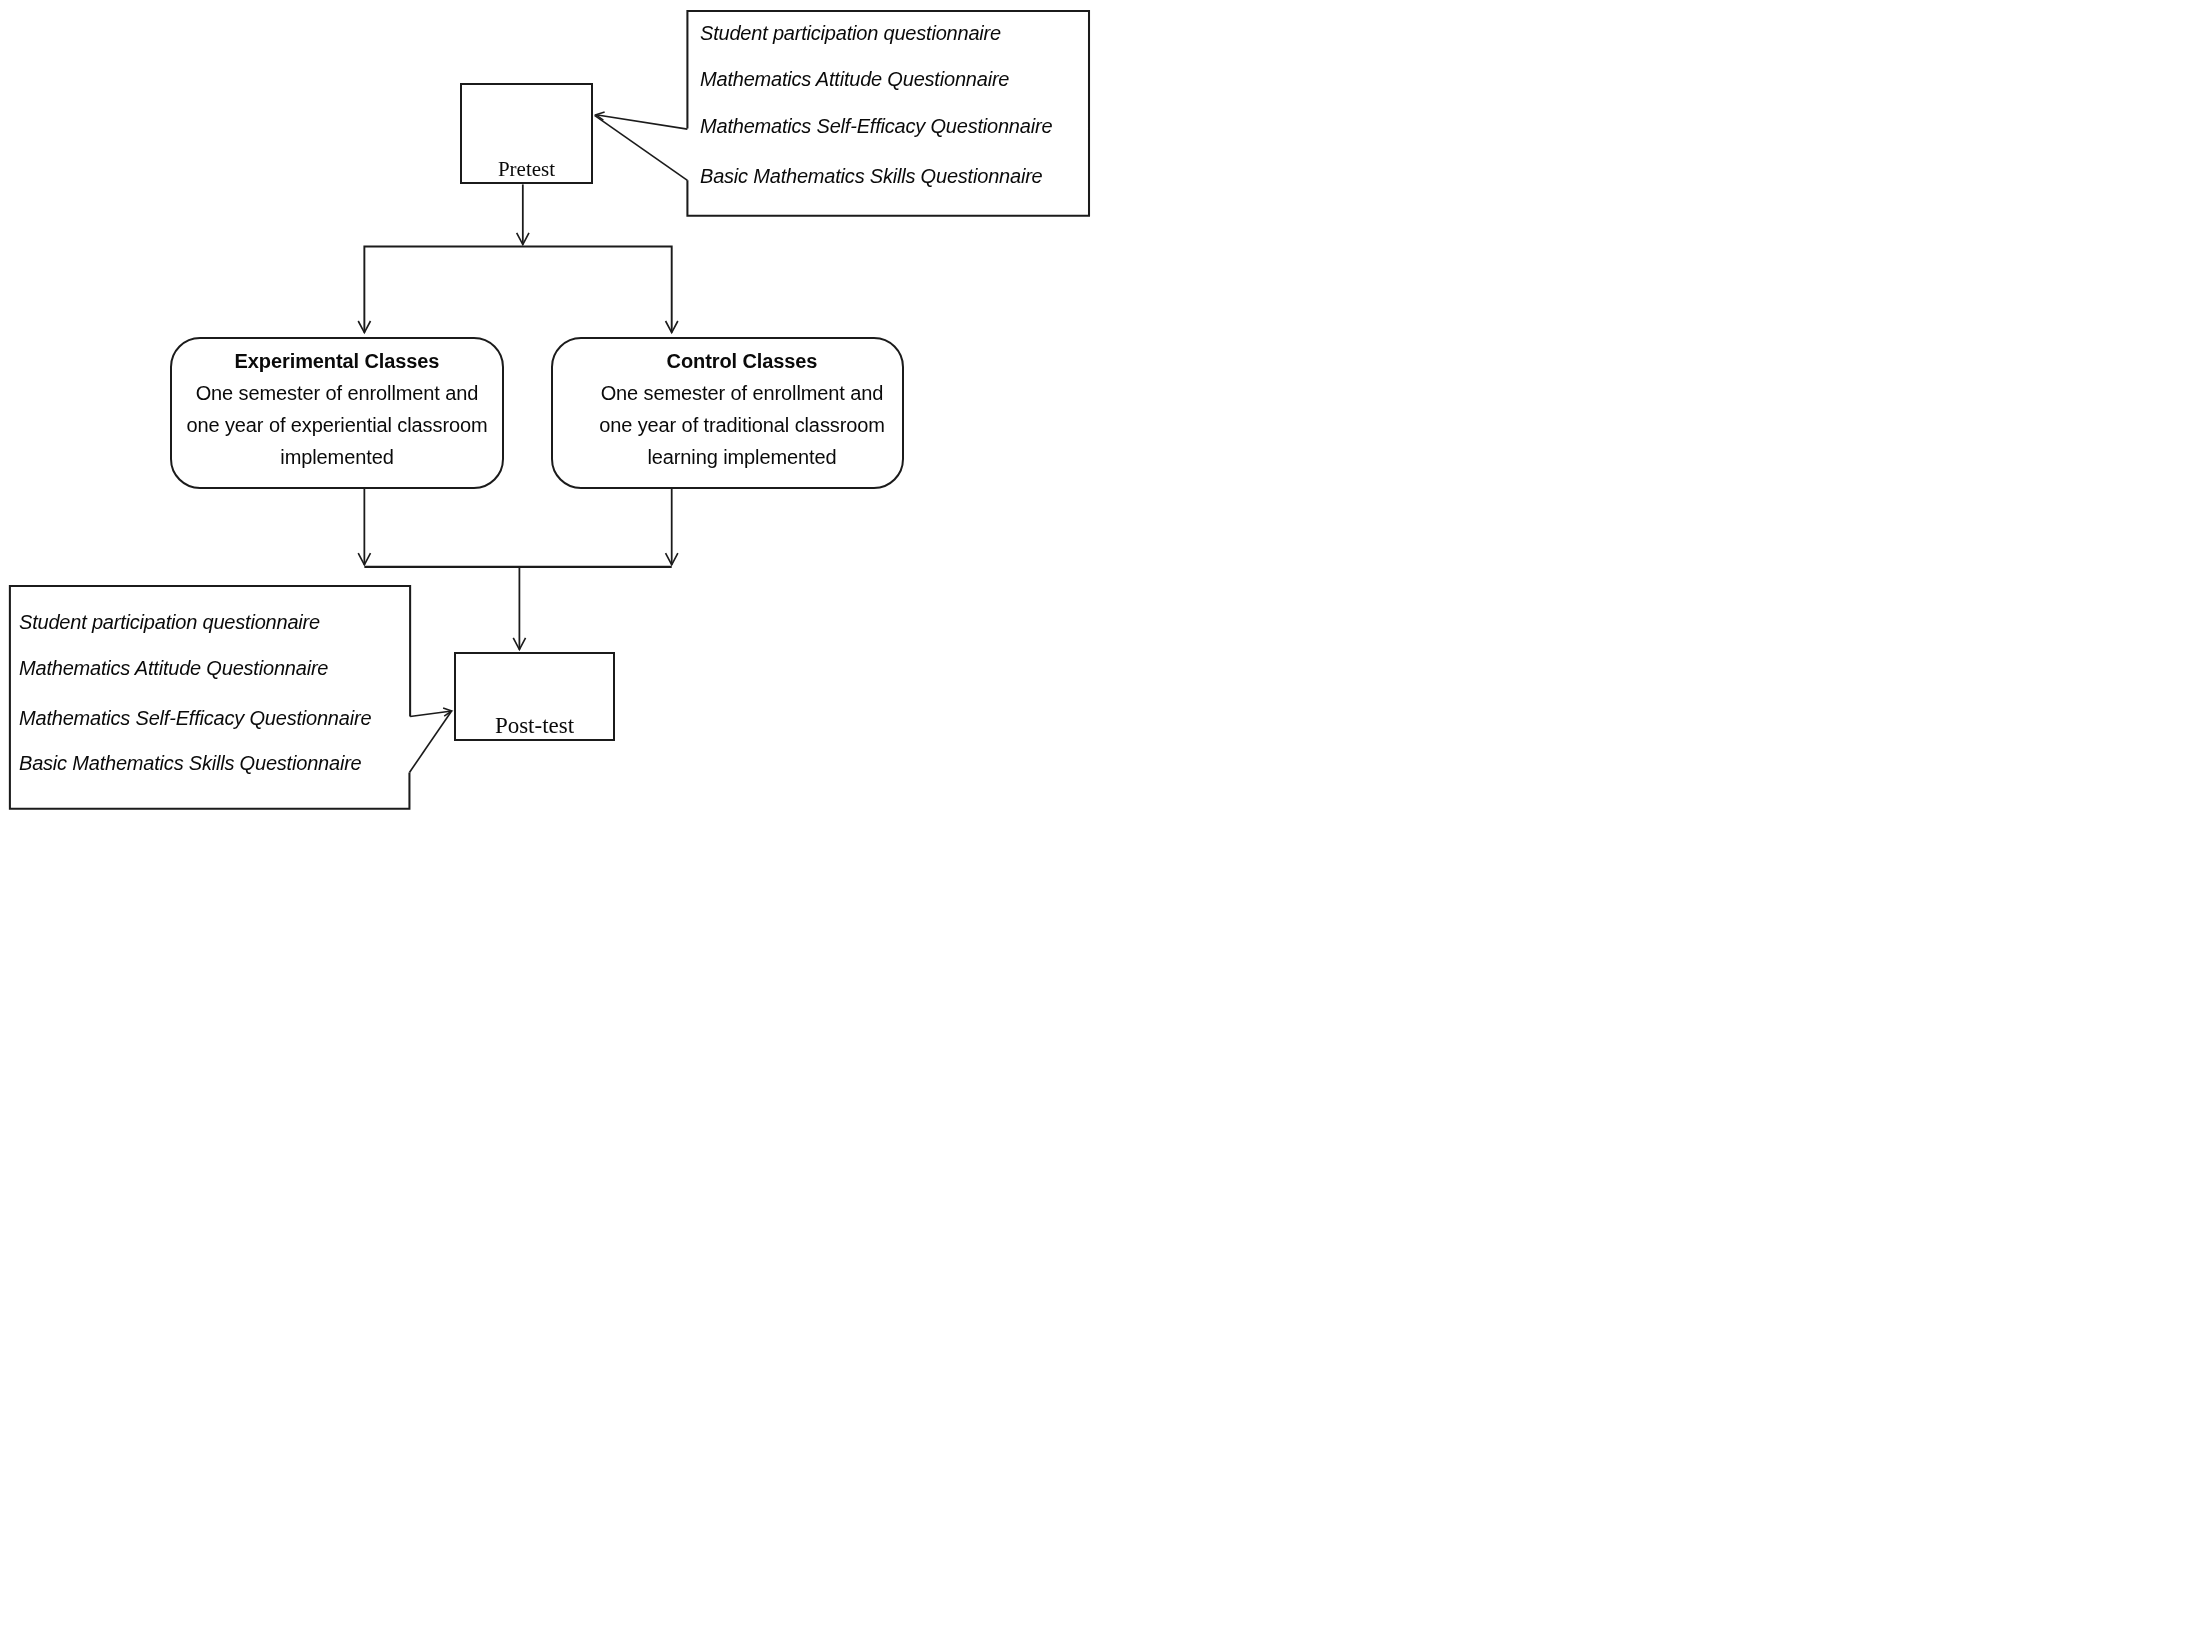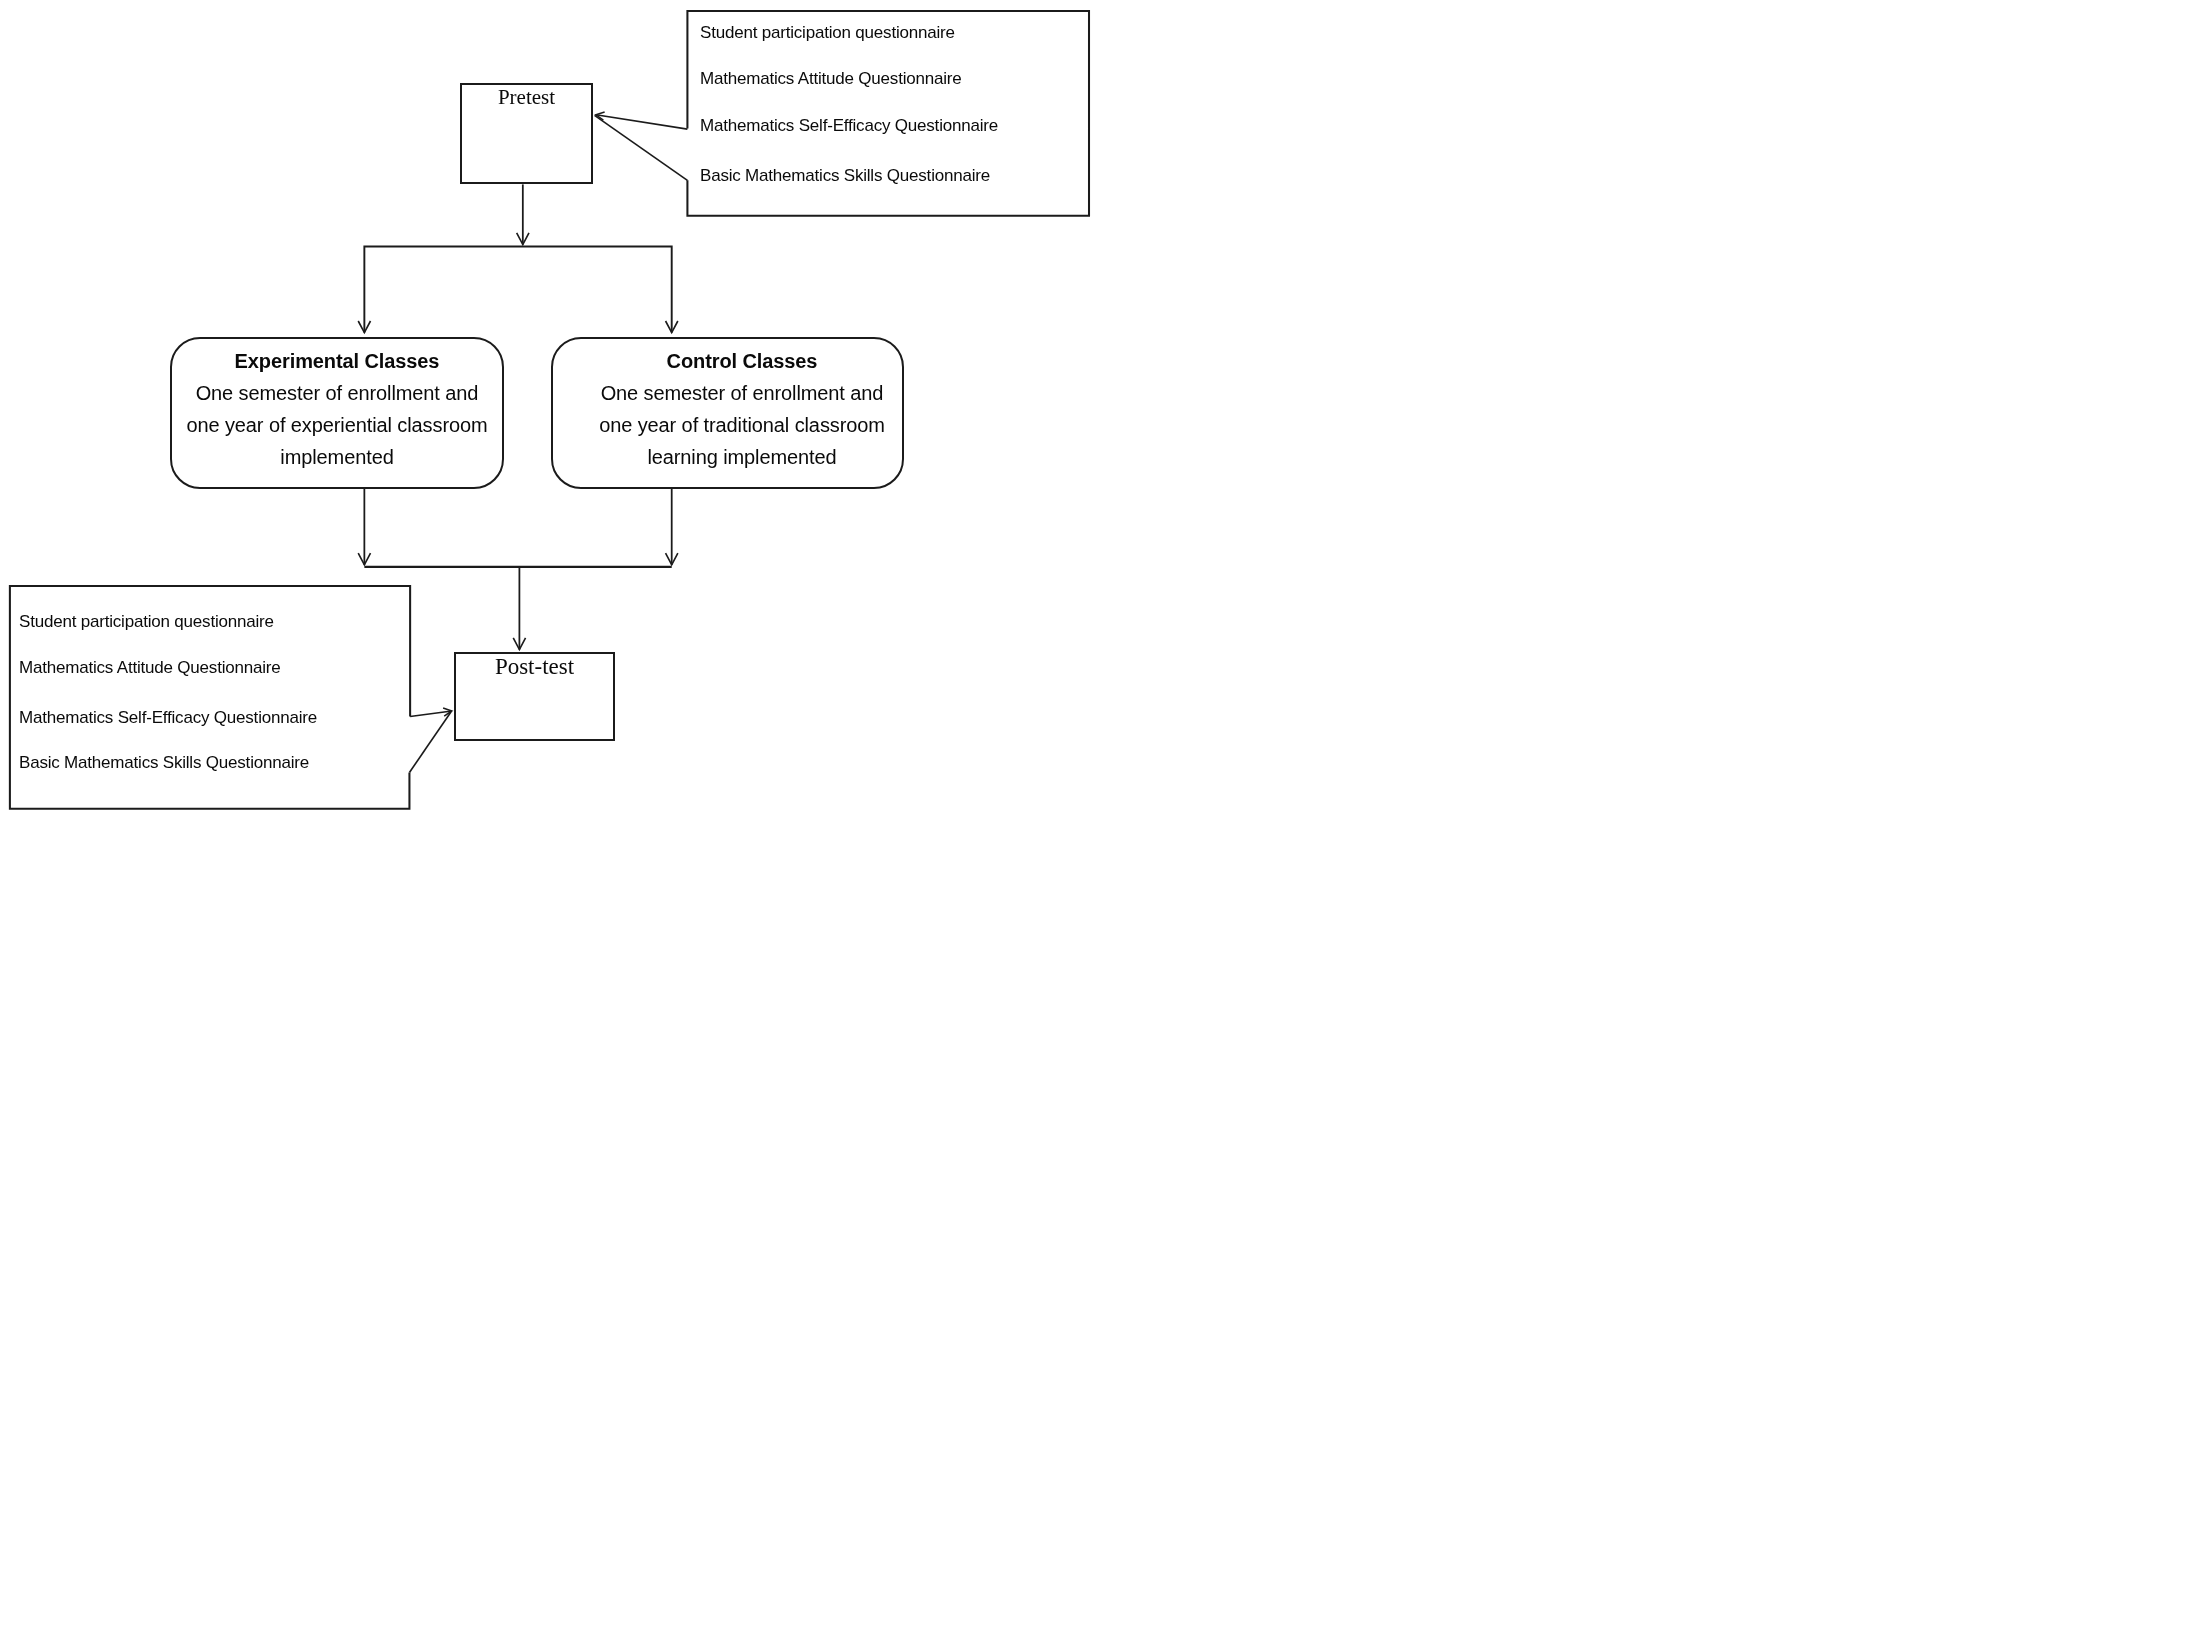--- a/index.html
+++ b/index.html
@@ -20,45 +20,46 @@
   }
   .box {
     position: absolute;
     border: 2px solid #1b1b1b;
     background: #ffffff;
     box-sizing: border-box;
     z-index: 2;
   }
   .serif-label {
     display: flex;
-    align-items: flex-start;
+    align-items: flex-end;
     justify-content: center;
     font-family: "Liberation Serif", serif;
   }
   .pretest-box  { left: 460px; top: 83px; width: 133px; height: 101px; font-size: 21px; }
   .posttest-box { left: 454px; top: 652px; width: 161px; height: 89px; font-size: 23px; }
   .class-box {
     text-align: center;
     font-size: 20px;
     line-height: 32px;
     padding-top: 6.1px;
     letter-spacing: -0.1px;
     border-radius: 30px;
   }
   .class-box .title { font-weight: bold; }
   .exp-box { left: 170px; top: 337px; width: 334px; height: 152px; }
   .ctl-box { left: 551px; top: 337px; width: 353px; height: 152px; padding-left: 29px; }
   .list-line {
     position: absolute;
     height: 48px;
     line-height: 48px;
-    font-size: 17px;
+    font-size: 20px;
     letter-spacing: -0.2px;
     white-space: nowrap;
     z-index: 2;
+    font-style: italic;
   }
   .tr-line-0 { left: 700px; top: 9px;  }
   .tr-line-1 { left: 700px; top: 55px;  }
   .tr-line-2 { left: 700px; top: 102px; }
   .tr-line-3 { left: 700px; top: 152px; }
   .bl-line-0 { left: 19px; top: 598px;  }
   .bl-line-1 { left: 19px; top: 644px;  }
   .bl-line-2 { left: 19px; top: 694px; }
   .bl-line-3 { left: 19px; top: 739px; }
 </style>

